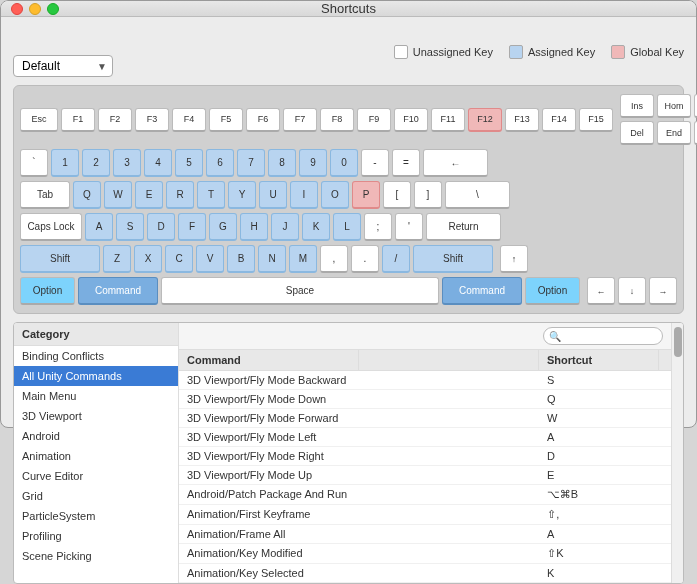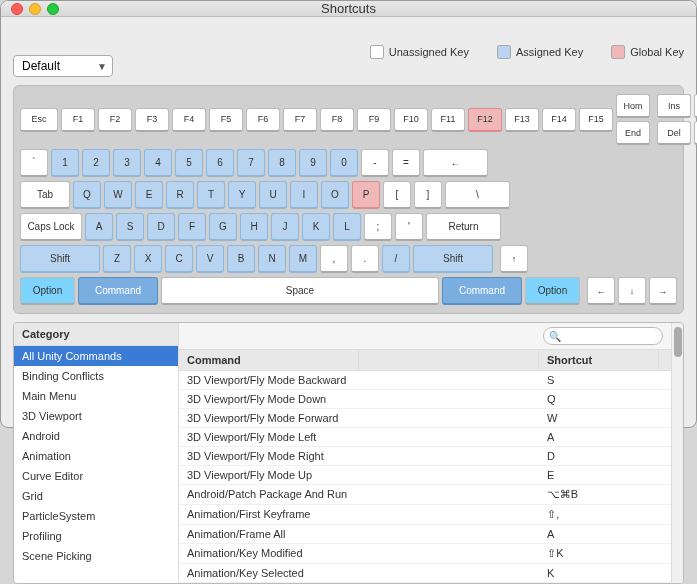--- a/index.html
+++ b/index.html
@@ -82,21 +82,21 @@
       position: absolute;
       right: 6px;
       top: 50%;
       transform: translateY(-50%);
       font-size: 10px;
       color: #555;
       pointer-events: none;
     }
     .legend {
       display: flex;
-      gap: 28px;
+      gap: 16px;
       align-items: center;
     }
     .legend-item {
       display: flex;
       align-items: center;
       gap: 5px;
       font-size: 11px;
       color: #333;
     }
     .legend-box {
@@ -321,27 +321,27 @@
         <div class="key fn-row">F6</div>
         <div class="key fn-row">F7</div>
         <div class="key fn-row">F8</div>
         <div class="key fn-row">F9</div>
         <div class="key fn-row">F10</div>
         <div class="key fn-row">F11</div>
         <div class="key fn-row global">F12</div>
         <div class="key fn-row">F13</div>
         <div class="key fn-row">F14</div>
         <div class="key fn-row">F15</div>
+        <div style="margin-left:4px; display:flex; flex-direction:column; gap:3px;">
+          <div class="key fn-row" style="min-width:34px;">Ins</div>
+          <div class="key fn-row" style="min-width:34px;">Del</div>
+        </div>
         <div style="display:flex; flex-direction:column; gap:3px;">
           <div class="key fn-row" style="min-width:34px;">Hom</div>
           <div class="key fn-row" style="min-width:34px;">End</div>
-        </div>
-        <div style="margin-left:4px; display:flex; flex-direction:column; gap:3px;">
-          <div class="key fn-row" style="min-width:34px;">Ins</div>
-          <div class="key fn-row" style="min-width:34px;">Del</div>
         </div>
         <div style="display:flex; flex-direction:column; gap:3px;">
           <div class="key fn-row" style="min-width:34px; font-size:8px;">Pg Up</div>
           <div class="key fn-row" style="min-width:34px; font-size:8px;">Pg Dn</div>
         </div>
       </div>
 
       <div class="key-row">
         <div class="key">`</div>
         <div class="key assigned">1</div>
@@ -422,22 +422,22 @@
           <div class="key fn-row" style="min-width:28px; height:28px;">→</div>
         </div>
       </div>
     </div>
 
     <div class="bottom-section">
 
       <div class="sidebar">
         <div class="sidebar-header">Category</div>
         <div id="sidebar-items">
+            <div class="sidebar-item">Binding Conflicts</div>
             <div class="sidebar-item selected">All Unity Commands</div>
-            <div class="sidebar-item">Binding Conflicts</div>
             <div class="sidebar-item">Main Menu</div>
             <div class="sidebar-item">3D Viewport</div>
             <div class="sidebar-item">Android</div>
             <div class="sidebar-item">Animation</div>
             <div class="sidebar-item">Curve Editor</div>
             <div class="sidebar-item">Grid</div>
             <div class="sidebar-item">ParticleSystem</div>
             <div class="sidebar-item">Profiling</div>
             <div class="sidebar-item">Scene Picking</div>
           </div>

